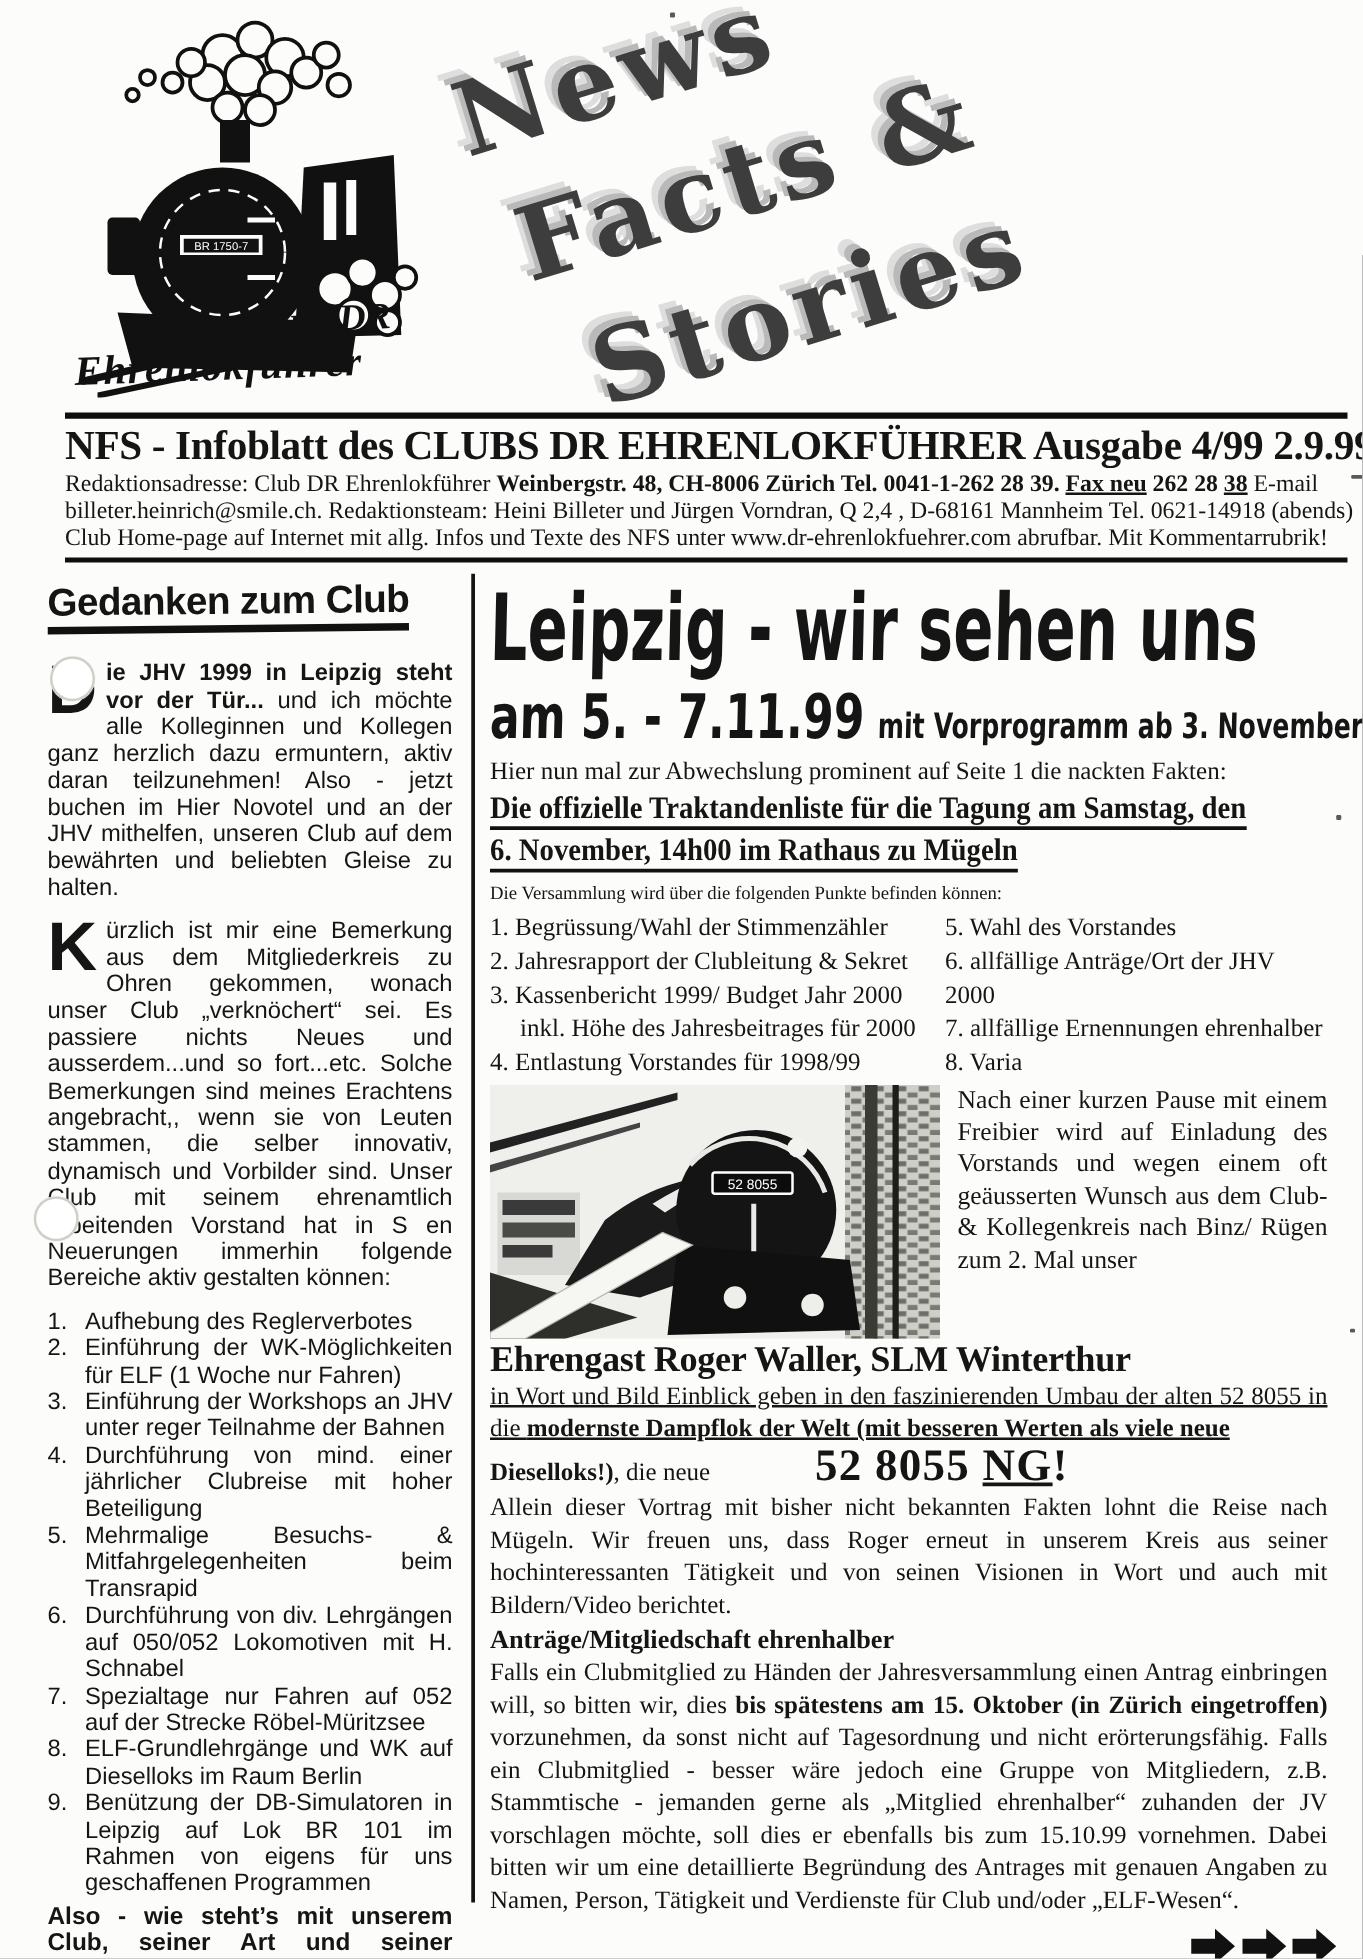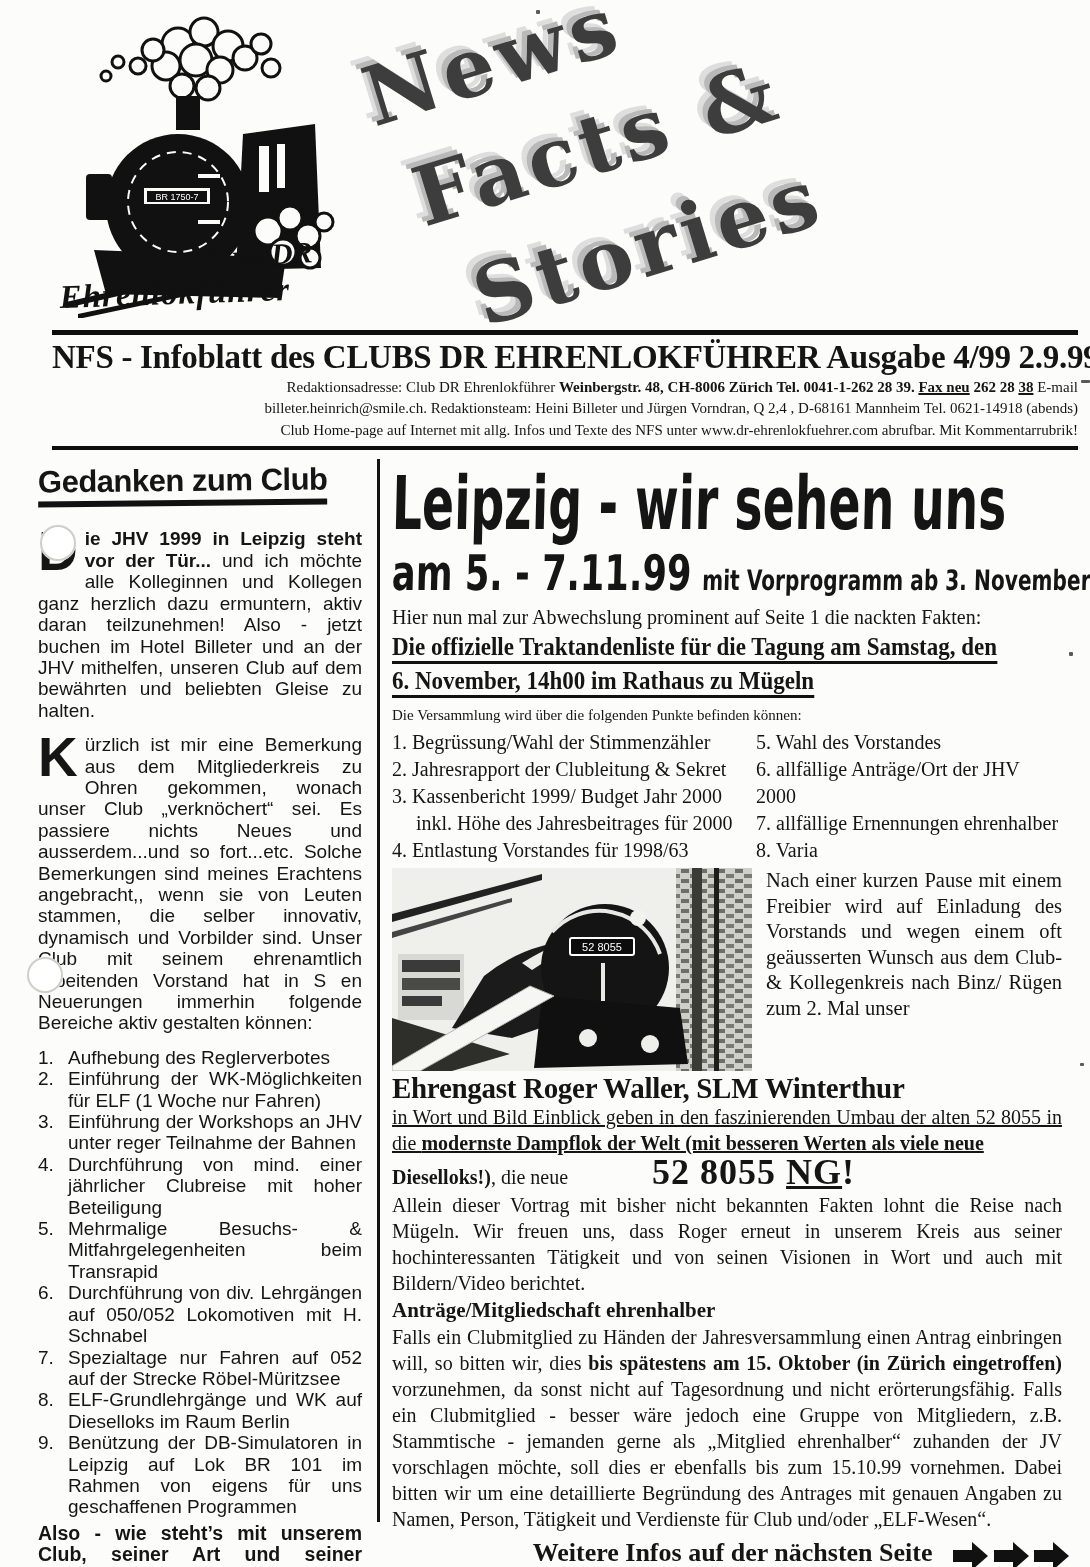--- a/index.html
+++ b/index.html
@@ -17,22 +17,22 @@
   .wa1{left:16px;top:58px;font-size:82px;}
   .wa2{left:66px;top:158px;font-size:82px;}
   .wa3{left:126px;top:258px;font-size:82px;}
 
   
   .header-block{position:absolute;left:52px;top:330px;width:1026px;}
   .rule{height:5px;background:#0e0e0e;}
   .rule.thin{height:4px;margin-top:3px;}
   h1.nfs{margin:4px 0 1px;font-family:"Liberation Serif",serif;font-weight:bold;font-size:33px;
          letter-spacing:-0.3px;white-space:nowrap;}
-  .addr{margin:0 0 5px;font-family:"Liberation Serif",serif;font-size:15px;line-height:21.4px;
-        white-space:nowrap;text-align:right;}
+  .addr{margin:0 0 5px;font-family:"Liberation Serif",serif;font-size:19px;line-height:21.4px;
+        white-space:nowrap;}
   .addr b{font-weight:bold;}
   .addr .u{text-decoration:underline;text-decoration-thickness:2px;}
 
   .divider{position:absolute;left:377px;top:459px;width:3px;height:1063px;background:#141414;}
 
   
   .left-col{position:absolute;left:38px;top:464px;width:324px;
             font-family:"Liberation Sans",sans-serif;font-size:19px;line-height:21.4px;
             text-align:justify;}
   .gzc{display:inline-block;font-size:31px;line-height:1.08;font-weight:bold;letter-spacing:-0.5px;
@@ -154,21 +154,21 @@
     <p class="addr"><span><span>Redaktionsadresse: Club DR Ehrenlokführer </span><b>Weinbergstr. 48, CH-8006 Zürich</b><b> Tel. 0041-1-262 28 39. </b><b class="u">Fax neu</b><b> 262 28 </b><b class="u">38</b><span> E-mail</span></span><br>
     <span>billeter.heinrich@smile.ch. Redaktionsteam: Heini Billeter und Jürgen Vorndran, Q 2,4 , D-68161 Mannheim Tel. 0621-14918 (abends)</span><br>
     <span>Club Home-page auf Internet mit allg. Infos und Texte des NFS unter www.dr-ehrenlokfuehrer.com abrufbar. Mit Kommentarrubrik!</span></p>
     <div class="rule thin"></div>
   </div>
 
   <div class="divider"></div>
 
   <div class="left-col">
     <div class="gzc">Gedanken zum Club</div>
-    <p class="leftp"><span class="dropcap">D</span><span class="p1lead">ie JHV 1999 in Leipzig steht vor der Tür...</span> <span>und ich möchte alle Kolleginnen und Kollegen ganz herzlich dazu ermuntern, aktiv daran teilzunehmen! Also - jetzt buchen im Hotel Billeter und an der JHV mithelfen, unseren Club auf dem bewährten und beliebten Gleise zu halten.</span></p>
+    <p class="leftp"><span class="dropcap">D</span><span class="p1lead">ie JHV 1999 in Leipzig steht vor der Tür...</span> <span>und ich möchte alle Kolleginnen und Kollegen ganz herzlich dazu ermuntern, aktiv daran teilzunehmen! Also - jetzt buchen im Hier Novotel und an der JHV mithelfen, unseren Club auf dem bewährten und beliebten Gleise zu halten.</span></p>
     <p class="leftp"><span class="dropcap">K</span><span>ürzlich ist mir eine Bemerkung aus dem Mitgliederkreis zu Ohren gekommen, wonach unser Club „verknöchert“ sei. Es passiere nichts Neues und ausserdem...und so fort...etc. Solche Bemerkungen sind meines Erachtens angebracht,, wenn sie von Leuten stammen, die selber innovativ, dynamisch und Vorbilder sind. Unser Club mit seinem ehrenamtlich arbeitenden Vorstand hat in S en Neuerungen immerhin folgende Bereiche aktiv gestalten können:</span></p>
     <div class="num-list">
       <div class="li">
           <span class="n">1.</span>
           <span class="t">Aufhebung des Reglerverbotes</span>
         </div>
       <div class="li">
           <span class="n">2.</span>
           <span class="t">Einführung der WK-Möglichkeiten für ELF (1 Woche nur Fahren)</span>
         </div>
@@ -216,21 +216,21 @@
       <span class="ul">Die offizielle Traktandenliste für die Tagung am Samstag, den</span><br>
       <span class="ul">6. November, 14h00 im Rathaus zu Mügeln</span>
     </div>
     <div class="agenda-lead">Die Versammlung wird über die folgenden Punkte befinden können:</div>
     <div class="agenda-cols">
       <div class="ag-l">
         <div>1. Begrüssung/Wahl der Stimmenzähler</div>
         <div>2. Jahresrapport der Clubleitung &amp; Sekret</div>
         <div>3. Kassenbericht 1999/ Budget Jahr 2000</div>
         <div class="ag-indent">inkl. Höhe des Jahresbeitrages für 2000</div>
-        <div>4. Entlastung Vorstandes für 1998/63</div>
+        <div>4. Entlastung Vorstandes für 1998/99</div>
       </div>
       <div class="ag-r">
         <div>5. Wahl des Vorstandes</div>
         <div>6. allfällige Anträge/Ort der JHV 2000</div>
         <div>7. allfällige Ernennungen ehrenhalber</div>
         <div>8. Varia</div>
       </div>
     </div>
     <div class="photo-row">
       <div class="photo">
@@ -273,21 +273,20 @@
     <p class="guest-p"><span>in Wort und Bild Einblick geben in den faszinierenden Umbau der alten 52 8055 in die </span><b>modernste Dampflok der Welt (mit besseren Werten als viele neue</b></p>
     <div class="loco-line">
       <b>Dieselloks!)</b>
       <span>, die neue</span>
       <span class="loco-big"><span>52 8055 </span><span class="loco-ng">NG</span><span>!</span></span>
     </div>
     <p class="p-just">Allein dieser Vortrag mit bisher nicht bekannten Fakten lohnt die Reise nach Mügeln. Wir freuen uns, dass Roger erneut in unserem Kreis aus seiner hochinteressanten Tätigkeit und von seinen Visionen in Wort und auch mit Bildern/Video berichtet.</p>
     <div class="antrag-h">Anträge/Mitgliedschaft ehrenhalber</div>
     <p class="p-just"><span>Falls ein Clubmitglied zu Händen der Jahresversammlung einen Antrag einbringen will, so bitten wir, dies </span><b>bis spätestens am 15. Oktober (in Zürich eingetroffen)</b><span> vorzunehmen, da sonst nicht auf Tagesordnung und nicht erörterungsfähig. Falls ein Clubmitglied - besser wäre jedoch eine Gruppe von Mitgliedern, z.B. Stammtische - jemanden gerne als „Mitglied ehrenhalber“ zuhanden der JV vorschlagen möchte, soll dies er ebenfalls bis zum 15.10.99 vornehmen. Dabei bitten wir um eine detaillierte Begründung des Antrages mit genauen Angaben zu Namen, Person, Tätigkeit und Verdienste für Club und/oder „ELF-Wesen“.</span></p>
     <div class="footer-line">
-      <span>Weitere Infos auf  der nächsten Seite</span>
       <span class="arr"></span>
       <span class="arr"></span>
       <span class="arr"></span>
     </div>
   </div>
 
   <div class="hole hole1"></div>
   <div class="hole hole2"></div>
   <div class="speck" style="left:1081px;top:380px;width:9px;height:3px;"></div>
   <div class="speck" style="left:1069px;top:652px;width:4px;height:4px;"></div>

